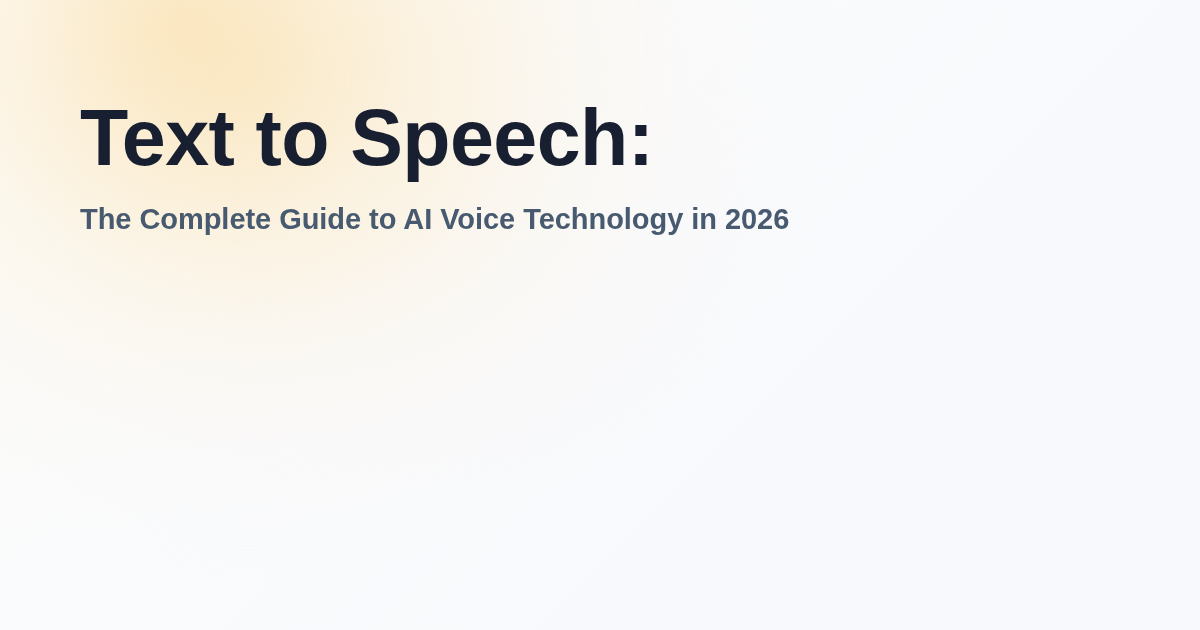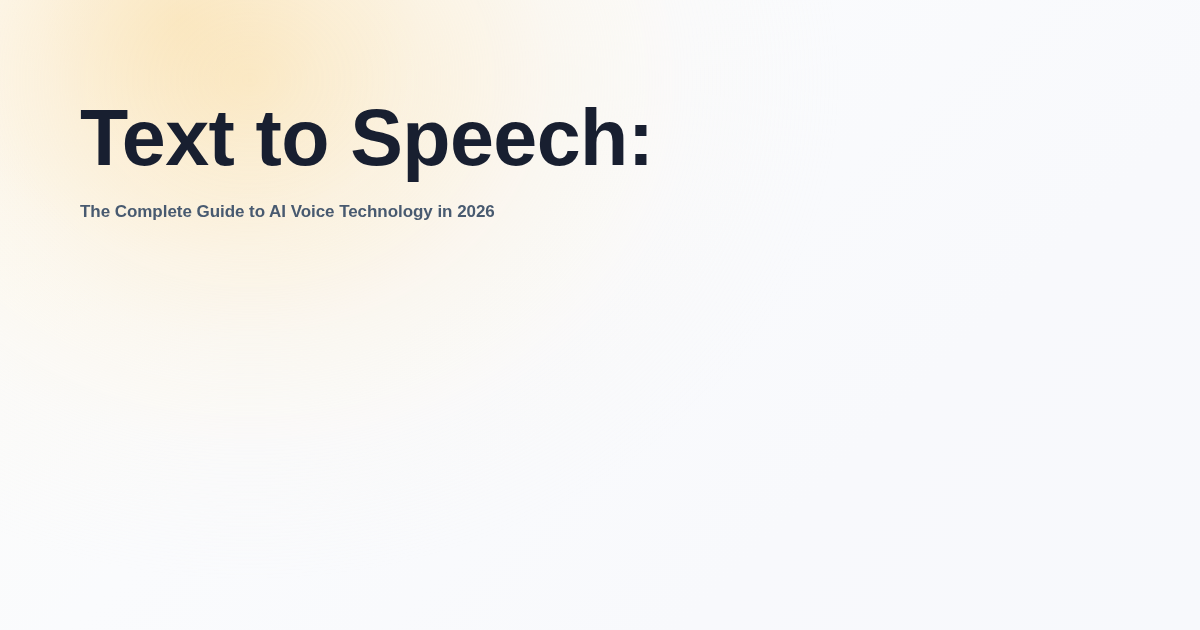--- a/index.html
+++ b/index.html
@@ -78,21 +78,21 @@
     font-size: 79px;
     font-weight: 700;
     line-height: 1.0;
     letter-spacing: -0.6px;
     color: #181f30;
     white-space: nowrap;
   }
 
   .og-subtitle {
     margin-top: 24px;
-    font-size: 17px;
+    font-size: 29px;
     font-weight: 700;
     line-height: 1.25;
     letter-spacing: -0.05px;
     color: #485a70;
     white-space: nowrap;
   }
 </style>
 </head>
 <body>
 

